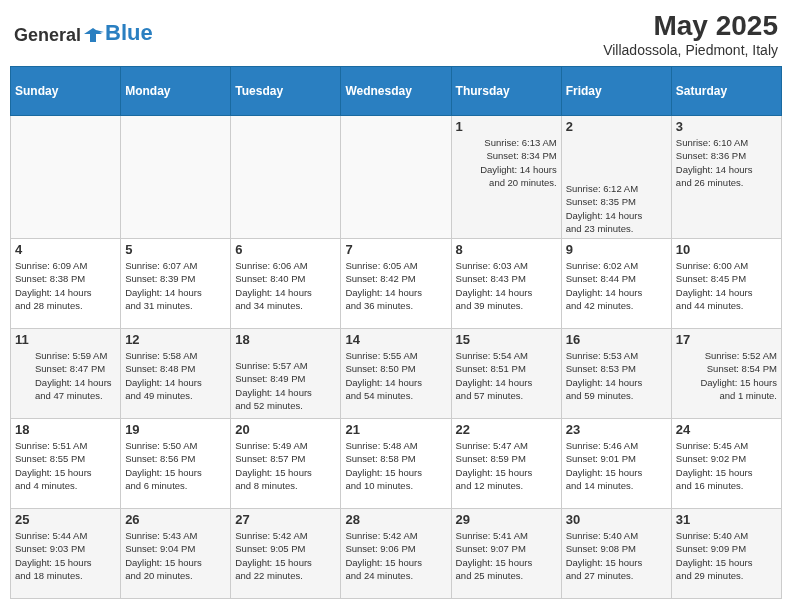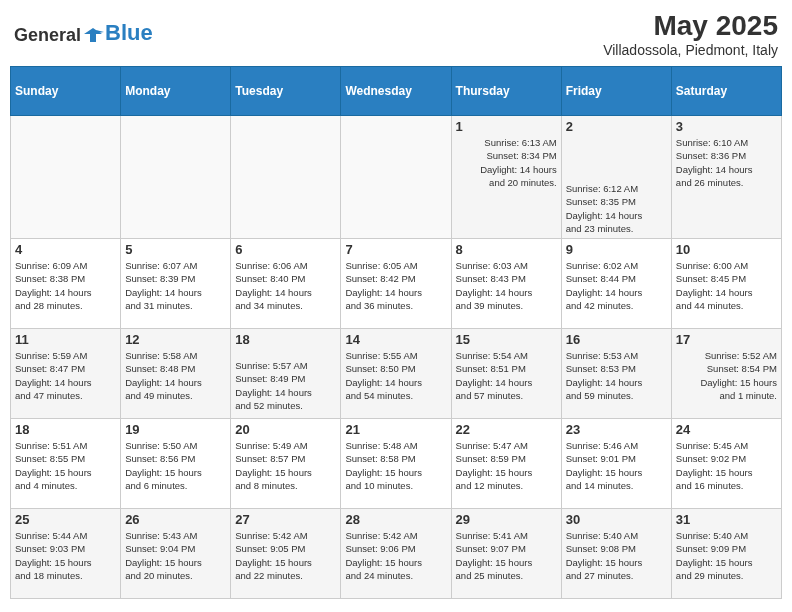--- a/index.html
+++ b/index.html
@@ -191,21 +191,21 @@
           <span class="day-number">10</span>
           <div class="day-info" style="white-space: pre-line;">Sunrise: 6:00 AM
 Sunset: 8:45 PM
 Daylight: 14 hours
 and 44 minutes.</div>
         </td>
       </tr>
       <tr>
         <td>
           <span class="day-number">11</span>
-          <div class="day-info" style="white-space: pre-line;">Sunrise: 5:59 AM
+          <div class="day-info" style="white-space: pre-line; margin-left: 20px;">Sunrise: 5:59 AM
 Sunset: 8:47 PM
 Daylight: 14 hours
 and 47 minutes.</div>
         </td>
         <td>
           <span class="day-number">12</span>
           <div class="day-info" style="white-space: pre-line;">Sunrise: 5:58 AM
 Sunset: 8:48 PM
 Daylight: 14 hours
 and 49 minutes.</div>

